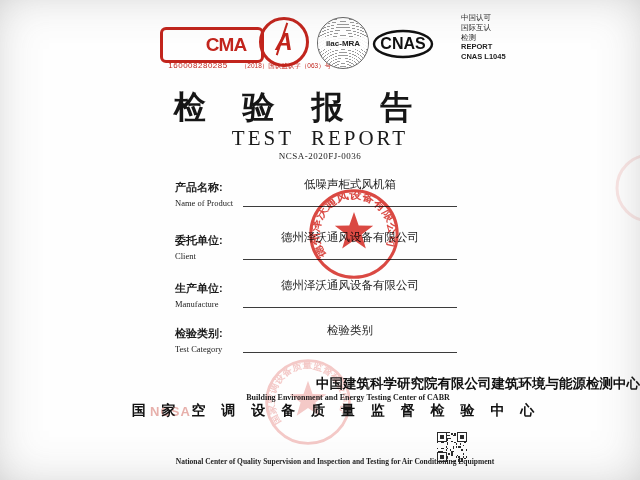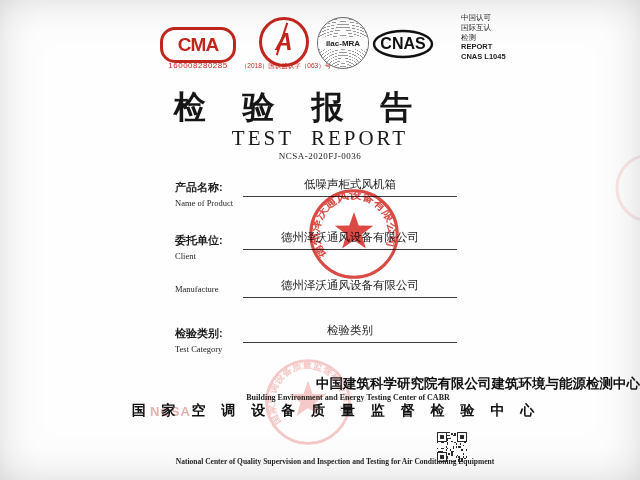--- a/index.html
+++ b/index.html
@@ -4,21 +4,21 @@
 <style>
   html,body{margin:0;padding:0;background:#888;}
   #page{position:relative;width:640px;height:480px;background:#fefefe;overflow:hidden;
         font-family:"Liberation Sans",sans-serif;color:#1d1d1d;}
   #page::after{content:"";position:absolute;inset:0;pointer-events:none;
         box-shadow:inset 0 0 55px -18px rgba(90,90,90,.45);}
   .serif{font-family:"Liberation Serif",serif;}
 
   
   .cma-box{position:absolute;left:160px;top:27px;width:70px;height:30px;border:3px solid #c2251d;
-        border-radius:15px;display:flex;align-items:center;justify-content:center;}
+        border-radius:6px;display:flex;align-items:center;justify-content:center;padding-left:28px;}
   .cma-box span{color:#c2251d;font-weight:800;font-size:19px;letter-spacing:-1px;}
   .cma-num{position:absolute;left:152px;top:61px;width:92px;text-align:center;color:#c2251d;
         font-size:8px;letter-spacing:.5px;}
   .cal-circle{position:absolute;left:259px;top:17px;width:44px;height:44px;border:3px solid #c2251d;
         border-radius:50%;display:flex;align-items:center;justify-content:center;}
   .cal-circle span{color:#c2251d;font-weight:800;font-size:24px;font-style:italic;}
   .cal-bar{position:absolute;left:281px;top:22px;width:2px;height:34px;background:#c2251d;transform:rotate(18deg);}
   .cal-cap{position:absolute;left:238px;top:62px;width:96px;text-align:center;color:#c2251d;font-size:6.5px;}
   .ilac-circle{position:absolute;left:317px;top:17px;width:50px;height:50px;border-radius:50%;
         border:1px solid #666;overflow:hidden;
@@ -40,21 +40,21 @@
   .title-en{position:absolute;left:0;top:126px;width:640px;text-align:center;font-size:21px;
         letter-spacing:3px;word-spacing:9px;color:#1a1a1a;}
   .report-no{position:absolute;left:0;top:151px;width:640px;text-align:center;font-size:9px;
         letter-spacing:.5px;color:#222;}
 
   
   .row{position:absolute;left:175px;width:288px;}
   .row .zh{font-size:11px;font-weight:600;}
   .row .en{font-size:8.5px;margin-top:3px;color:#222;}
   .row .value{position:absolute;left:68px;top:-3px;width:214px;text-align:center;
-        border-bottom:1px solid #3c3c3c;padding-bottom:4px;font-size:11.5px;min-height:13px;}
+        border-bottom:1px solid #3c3c3c;padding-bottom:14px;font-size:11.5px;min-height:13px;}
 
   
   .seal{position:absolute;mix-blend-mode:multiply;}
   #seal-main{left:306px;top:186px;width:96px;height:96px;opacity:.88;}
   #seal-footer{left:262px;top:356px;width:92px;height:92px;opacity:.26;}
   #seal-edge{left:606px;top:150px;width:76px;height:76px;opacity:.12;}
 
   
   .f-org-zh{position:absolute;left:0;top:375px;width:640px;text-align:right;padding-left:42px;
         box-sizing:border-box;font-size:13.5px;font-weight:800;color:#111;}
@@ -113,20 +113,21 @@
     <div class="zh">产品名称:</div>
     <div class="en serif">Name of Product</div>
     <div class="value">低噪声柜式风机箱</div>
   </div>
   <div class="row" style="top:233px">
     <div class="zh">委托单位:</div>
     <div class="en serif">Client</div>
     <div class="value">德州泽沃通风设备有限公司</div>
   </div>
   <div class="row" style="top:281px">
+    <div class="zh">生产单位:</div>
     <div class="en serif">Manufacture</div>
     <div class="value">德州泽沃通风设备有限公司</div>
   </div>
   <div class="row" style="top:326px">
     <div class="zh">检验类别:</div>
     <div class="en serif">Test Category</div>
     <div class="value">检验类别</div>
   </div>
 
   <svg id="seal-main" class="seal" viewBox="0 0 100 100">

